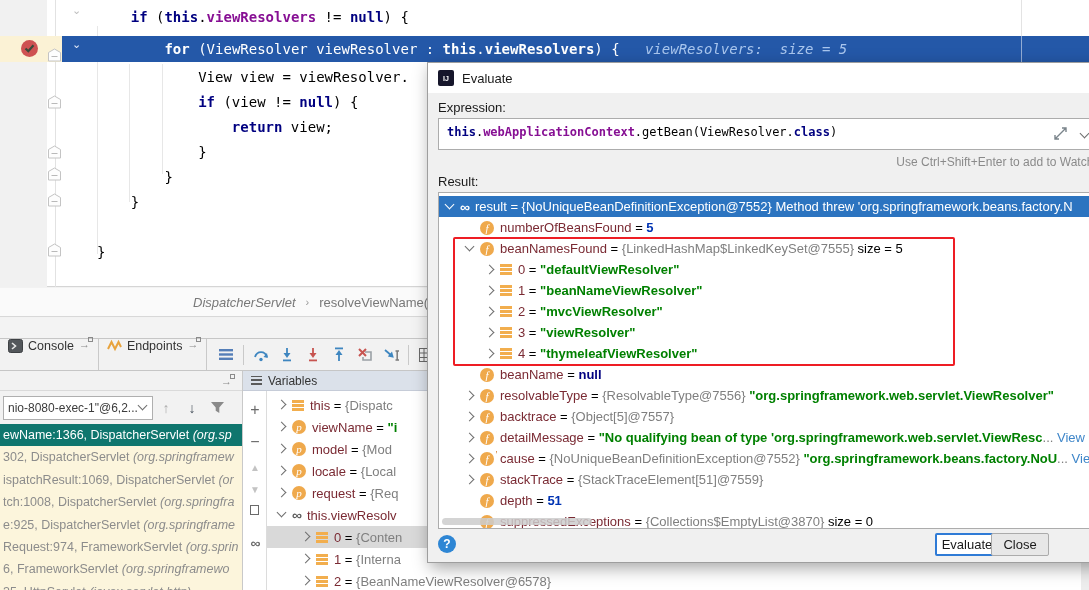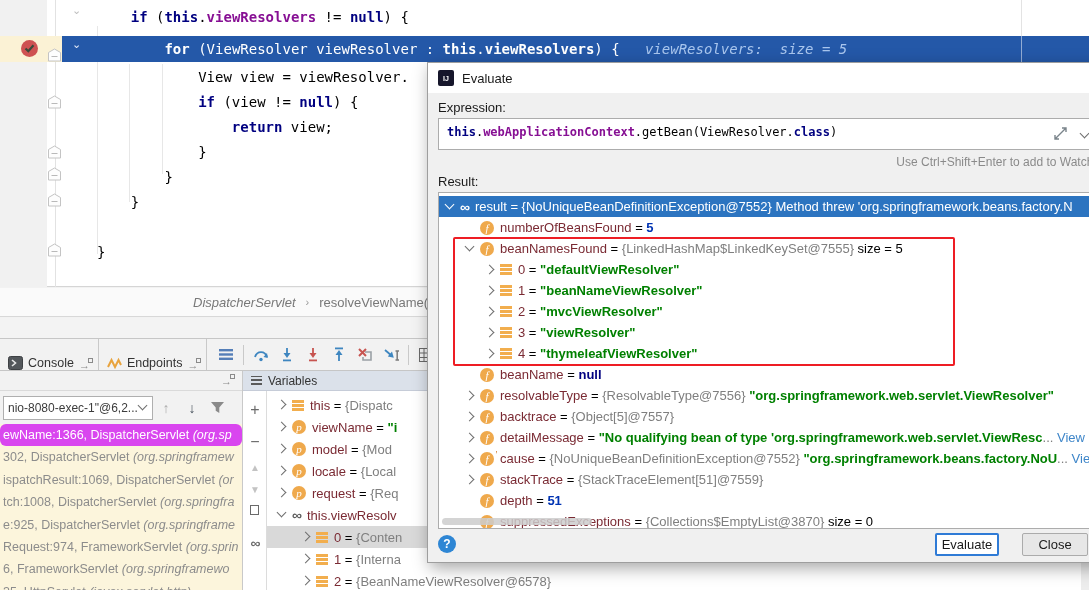--- a/index.html
+++ b/index.html
@@ -27,40 +27,40 @@
   .fold-marker{position:absolute;width:15px;height:14px;}
   .gutter-chev{position:absolute;color:#bdbdbd;font-size:11px;}
   
   #breadcrumb{left:0;top:288px;width:1089px;height:29px;background:#fafafa;border-bottom:1px solid #d8d8d8;
     display:flex;align-items:center;color:#787878;font-size:13px;}
   #breadcrumb .sep{margin:0 10px;color:#9a9a9a;font-size:11px;}
   #gap-band{left:0;top:318px;width:1089px;height:20px;background:#f3f3f3;}
   
   #dbg-toolbar{left:0;top:338px;width:1089px;height:33px;background:#f2f2f2;border-top:1px solid #c6c6c6;
     border-bottom:1px solid #c6c6c6;display:flex;align-items:center;}
-  .tool-tab{display:flex;align-items:flex-end;height:100%;padding:0 8px;border-right:1px solid #c9c9c9;
+  .tool-tab{display:flex;align-items:flex-start;height:100%;padding:0 8px;border-right:1px solid #c9c9c9;
     font-size:12.5px;color:#333;gap:5px;}
   .tbtn{width:26px;height:24px;display:flex;align-items:center;justify-content:center;}
   .tsep{width:1px;height:20px;background:#c9c9c9;margin:0 4px;}
   .mini-arrow{position:relative;color:#8a8a8a;font-size:11px;line-height:10px;}
   .mini-arrow::after{content:"";position:absolute;right:-3px;top:-2px;width:3px;height:3px;border:1px solid #8a8a8a;}
   
   #frames-panel{left:0;top:371px;width:242px;height:219px;background:#f2f2f2;}
   #frames-header{left:0;top:371px;width:242px;height:20px;background:#f2f2f2;border-bottom:1px solid #dadada;}
   #frames-header .mini-arrow{position:absolute;right:10px;top:5px;}
   #thread-row{left:0;top:391px;width:242px;height:33px;background:#f2f2f2;display:flex;align-items:center;}
   #thread-combo{margin-left:3px;width:150px;height:24px;background:#fff;border:1px solid #afafaf;
     display:flex;align-items:center;font-size:12px;color:#3c3c3c;padding:0 4px;}
   #thread-combo .txt{flex:1;white-space:nowrap;overflow:hidden;}
   .fr-ico{width:26px;text-align:center;font-size:14px;}
   #frame-rows{left:0;top:424px;width:242px;height:166px;background:#fcf5dc;overflow:hidden;}
   .frame-row{height:22.4px;line-height:22.4px;font-size:12.5px;color:#8c8c8c;white-space:nowrap;
     overflow:hidden;padding-left:3px;}
   .frame-row .pkg{font-style:italic;}
-  .frame-row.sel{background:#d946ef;color:#fff;border-radius:6px;}
+  .frame-row.sel{background:#0f766e;color:#fff;}
   #panel-splitter{left:242px;top:371px;width:1px;height:219px;background:#c9c9c9;}
   #watch-strip{left:243px;top:391px;width:24px;height:199px;background:#fff;border-right:1px solid #dcdcdc;}
   .ws-ico{position:absolute;left:0;width:24px;text-align:center;color:#6a6a6a;font-size:14px;line-height:14px;}
   .ws-ico.dis{color:#c3c3c3;}
   .copy-sq{position:absolute;left:7px;width:9px;height:10px;border:1px solid #6a6a6a;background:#fff;}
   
   #vars-panel{left:267px;top:391px;width:822px;height:199px;background:#fff;}
   #vars-header{left:243px;top:371px;width:846px;height:20px;background:#dbe1ea;border-bottom:1px solid #c6ccd8;
     display:flex;align-items:center;font-size:12px;color:#333;}
   .hamb{width:11px;height:9px;margin:0 6px 0 8px;
@@ -111,21 +111,21 @@
   .trow.sel .sg-name,.trow.sel .sg-ref,.trow.sel .sg-pln,.trow.sel .sg-str,.trow.sel .sg-num,.trow.sel .sg-kw{color:#fff;font-weight:normal;}
   .trow.sel .chev::before{border-color:#fff;}
   .trow.sel .ic-watch{color:#fff;}
   #red-annotation{left:25px;top:174px;width:502px;height:129px;border:2px solid #ee1d24;border-radius:2px;z-index:5;}
   #hscroll-thumb{left:14px;top:455px;width:150px;height:7px;background:#cdcdcd;border-radius:4px;opacity:.85;}
   #help-btn{left:10px;top:472px;width:18px;height:18px;border-radius:50%;background:#2e86d4;color:#fff;
     font-size:12px;font-weight:bold;text-align:center;line-height:18px;}
   .dlg-btn{position:absolute;top:470px;height:23px;font-size:13px;color:#1a1a1a;display:flex;
     align-items:center;justify-content:center;border-radius:2px;}
   #btn-evaluate{left:507px;width:64px;background:#fff;border:2px solid #2f7bd6;}
-  #btn-close{left:594px;width:66px;background:#e7e7e7;border:1px solid #ababab;}
+  #btn-close{left:563px;width:58px;background:#e7e7e7;border:1px solid #ababab;}
   svg{display:block;}
 </style>
 </head>
 <body>
 
 <div class="abs" id="editor">
   <div class="abs" id="gutter-strip"></div>
   <div class="abs" id="fold-line"></div>
   <div class="abs indent-guide" style="left:97px;top:26px;height:228px;"></div>
   <div class="abs indent-guide" style="left:129px;top:64px;height:138px;"></div>

